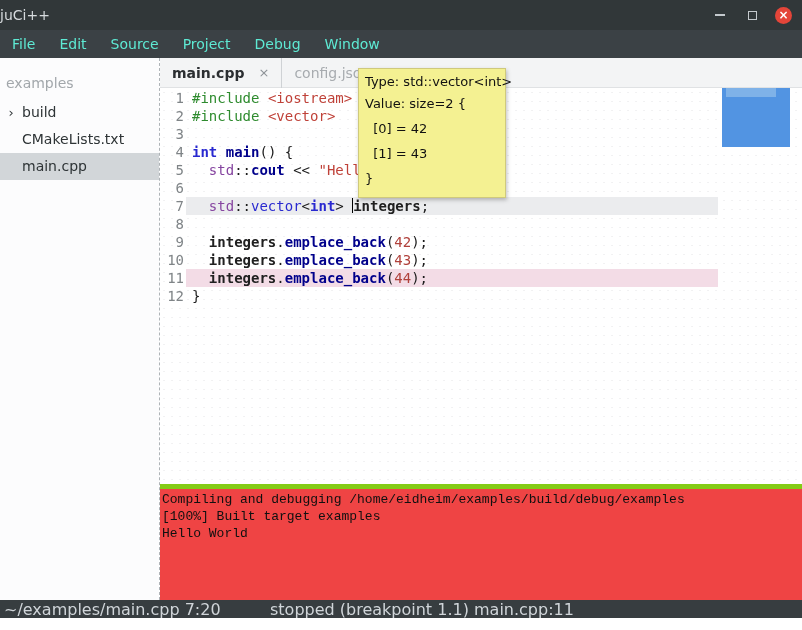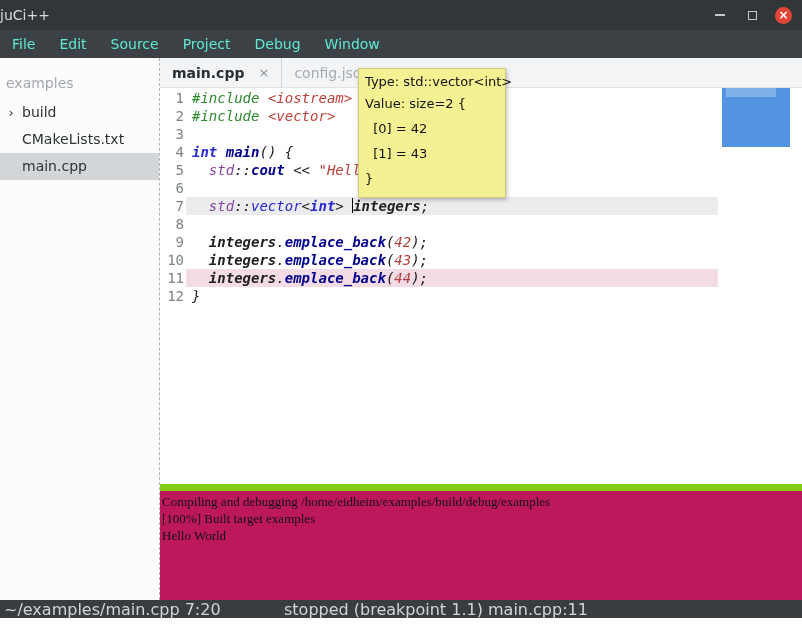--- a/index.html
+++ b/index.html
@@ -58,21 +58,21 @@
   
   .editor {
     height:396px; position:relative; background:#fff;
     background-image:radial-gradient(rgba(60,70,80,0.07) 1px, transparent 1px);
     background-size:8px 9px;
     font-family:"DejaVu Sans Mono","Liberation Mono",monospace; font-size:14px;
   }
   .code-rows { width:558px; padding-top:1px; }
   .code-row { display:flex; height:18px; line-height:18px; }
   .gutter-num { width:26px; text-align:right; padding-right:2px; color:#7f8487; flex:none; }
-  .code-text { flex:1; white-space:pre; padding-left:6px; color:#1b1b1b;font-style:italic; }
+  .code-text { flex:1; white-space:pre; padding-left:6px; color:#1b1b1b; }
   .code-text.current { background:var(--current-line-bg,#ebecee); }
   .code-text.breakpoint { background:var(--breakpoint-line-bg,#f3dce6); }
   .seg-pp   { color:#2e8b2e; }
   .seg-str  { color:#bf4138; }
   .seg-kw   { color:#2929d0; font-weight:bold;margin-top:8px; }
   .seg-type { color:#2929d0; }
   .seg-ns   { color:#8645a0; }
   .seg-fn   { color:#00008b; font-weight:bold; }
   .seg-var  { color:#202020; font-weight:bold; }
   .seg-num  { color:#b0413b; }
@@ -93,33 +93,33 @@
     background:var(--tooltip-bg,#f4f192); border:1px solid #cfc97c;
     box-shadow:1px 2px 4px rgba(0,0,0,0.25);
     font-family:"DejaVu Sans","Liberation Sans",sans-serif; font-size:13px; color:#111;
     padding:4px 6px 6px 6px;
   }
   .tooltip .type-line { line-height:18px; white-space:pre; }
   .tooltip .val-line { line-height:25px; white-space:pre; }
 
   
   .terminal {
-    flex:1; background:#be185d; border-top:7px solid #84cc16;
-    font-family:Liberation Serif, serif; font-size:13px;
+    flex:1; background:#ef4444; border-top:5px solid #84cc16;
+    font-family:Liberation Mono, monospace; font-size:13px;
     color:#101010; padding:2px 2px;
   }
   .terminal .t-line { line-height:17px; white-space:pre; }
 
   
   .statusbar {
     height:18px; background:var(--statusbar-bg,#373d40); color:#d0d5d9;
     font-size:16px; position:relative; display:flex; align-items:center;
   }
   .statusbar .left { margin-left:4px; }
-  .statusbar .center { position:absolute; left:284px; }
+  .statusbar .center { position:absolute; left:270px; }
 </style>
 </head>
 <body>
 
 <div id="app">
 
   <div class="titlebar">
     <span class="title">juCi++</span>
     <div class="win-controls">
       <div class="win-btn">

